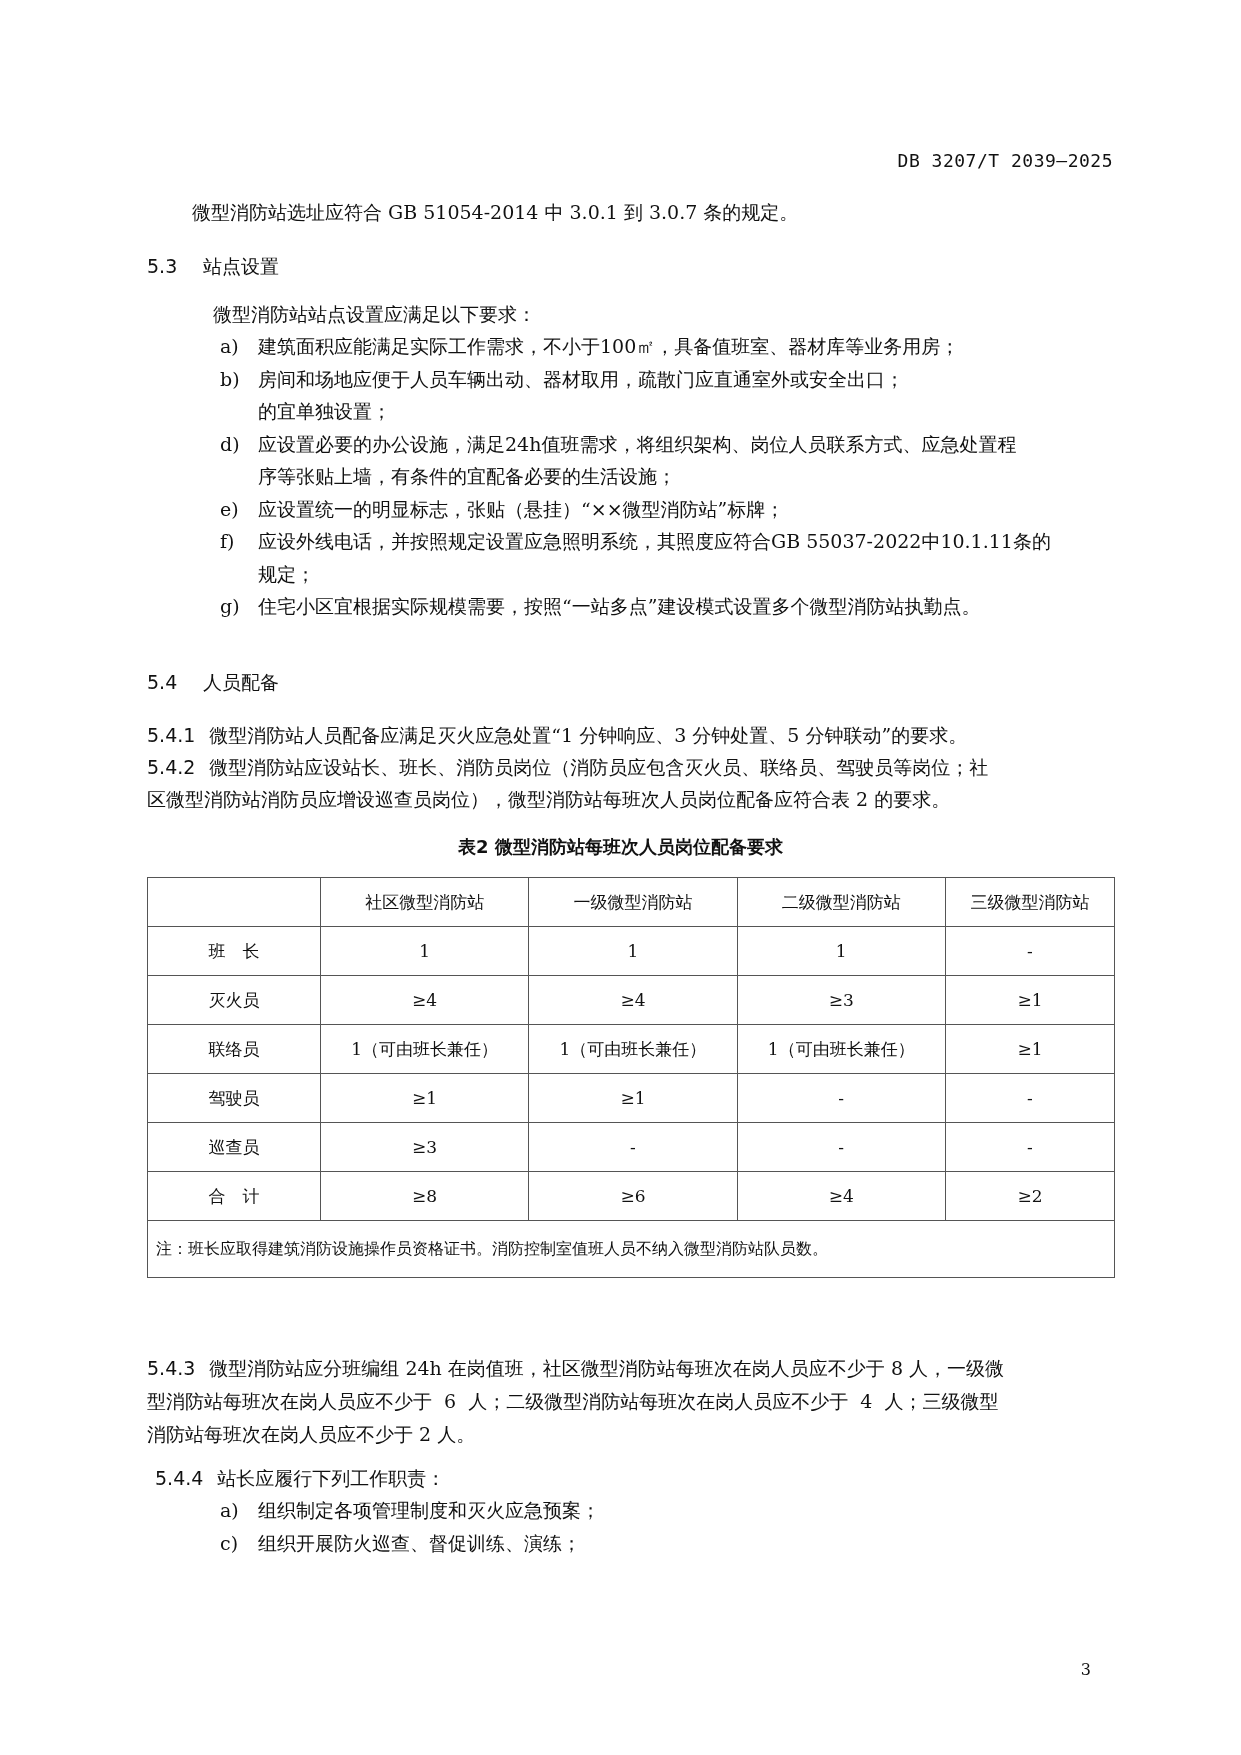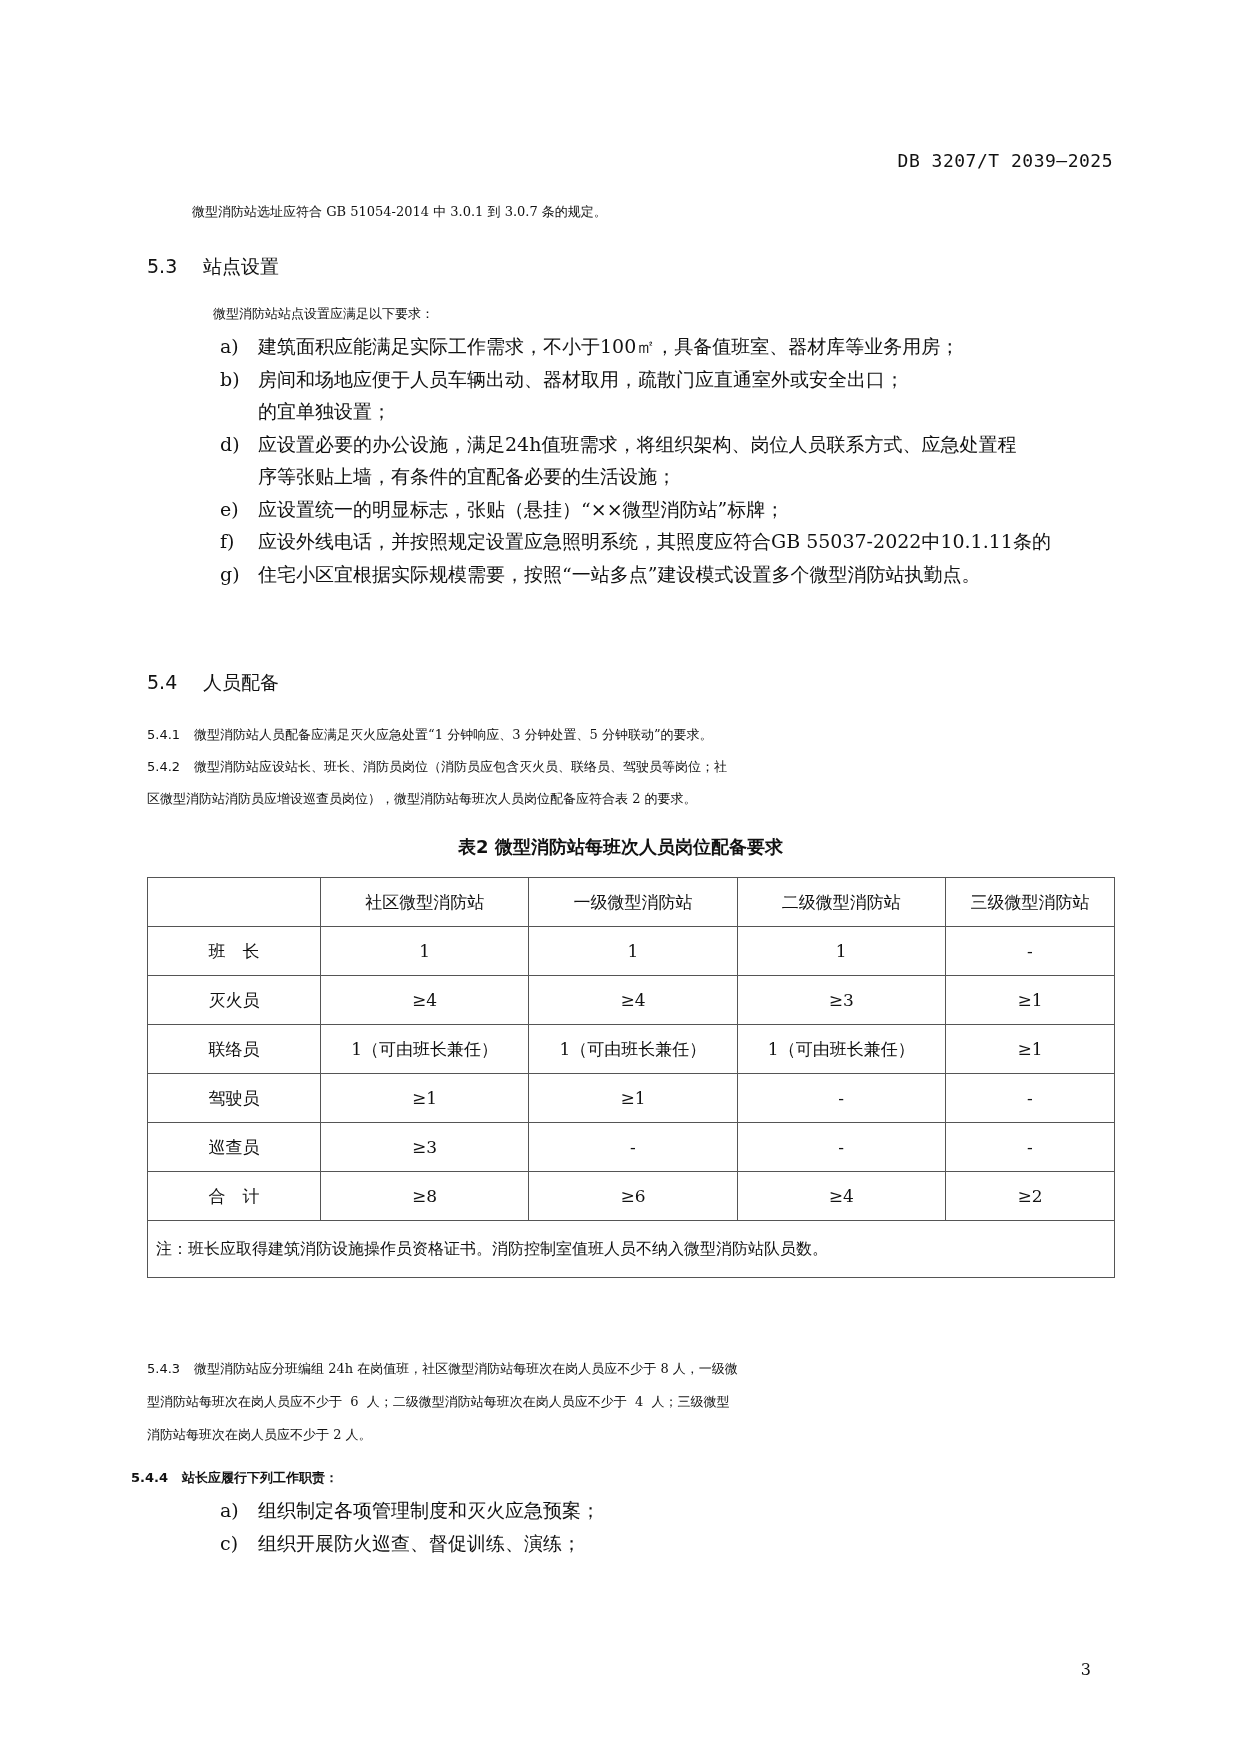--- a/index.html
+++ b/index.html
@@ -7,21 +7,21 @@
     width: 1241px; height: 1755px; position: relative; overflow: hidden;
     font-family: "DejaVu Serif", "Liberation Serif", serif;
     color: #111111;
   }
   .abs { position: absolute; }
   .doc-code {
     top: 150px; right: 128px;
     font-family: "DejaVu Sans Mono", "Liberation Mono", monospace;
     font-size: 18px; letter-spacing: 0.5px; text-align: center;
   }
-  .p { font-size: 13px; line-height: 32px; white-space: nowrap; }
+  .p { font-size: 19px; line-height: 32px; white-space: nowrap; }
   .h { font-family: "DejaVu Sans", "Liberation Sans", sans-serif; font-size: 19px; }
   .h .num { display: inline-block; width: 56px; }
   .item { font-size: 19px; line-height: 32.5px; }
   .item .lbl { display: inline-block; width: 38px; }
   .cont { padding-left: 38px; }
   .clause-num { font-family: "DejaVu Sans", "Liberation Sans", sans-serif; margin-right: 14px; }
   .table-title {
     top: 835px; left: 0; width: 1241px; text-align: center;
     font-family: "DejaVu Sans", "Liberation Sans", sans-serif; font-weight: bold; font-size: 18px;
   }
@@ -51,20 +51,21 @@
 <div class="abs p" style="top:298px; left:213px;">微型消防站站点设置应满足以下要求：</div>
 
 <div class="abs" style="top:330px; left:220px; width:900px;">
   <div class="item"><span class="lbl">a)</span><span>建筑面积应能满足实际工作需求，不小于100㎡，具备值班室、器材库等业务用房；</span></div>
   <div class="item"><span class="lbl">b)</span><span>房间和场地应便于人员车辆出动、器材取用，疏散门应直通室外或安全出口；</span></div>
   <div class="item cont">的宜单独设置；</div>
   <div class="item"><span class="lbl">d)</span><span>应设置必要的办公设施，满足24h值班需求，将组织架构、岗位人员联系方式、应急处置程</span></div>
   <div class="item cont">序等张贴上墙，有条件的宜配备必要的生活设施；</div>
   <div class="item"><span class="lbl">e)</span><span>应设置统一的明显标志，张贴（悬挂）“××微型消防站”标牌；</span></div>
   <div class="item"><span class="lbl">f)</span><span>应设外线电话，并按照规定设置应急照明系统，其照度应符合GB 55037-2022中10.1.11条的</span></div>
+  <div class="item cont">规定；</div>
   <div class="item"><span class="lbl">g)</span><span>住宅小区宜根据实际规模需要，按照“一站多点”建设模式设置多个微型消防站执勤点。</span></div>
 </div>
 
 <div class="abs h" style="top:670px; left:147px;">
   <span class="num">5.4</span><span>人员配备</span>
 </div>
 
 <div class="abs p" style="top:719px; left:147px;">
   <span class="clause-num">5.4.1</span><span>微型消防站人员配备应满足灭火应急处置“1 分钟响应、3 分钟处置、5 分钟联动”的要求。</span>
 </div>
@@ -132,21 +133,21 @@
   </tr>
 </tbody>
   </table>
 
 <div class="abs p" style="top:1352px; left:147px; line-height:33px;">
   <div><span class="clause-num">5.4.3</span><span>微型消防站应分班编组 24h 在岗值班，社区微型消防站每班次在岗人员应不少于 8 人，一级微</span></div>
   <div style="white-space:pre;">型消防站每班次在岗人员应不少于  6  人；二级微型消防站每班次在岗人员应不少于  4  人；三级微型</div>
   <div>消防站每班次在岗人员应不少于 2 人。</div>
 </div>
 
-<div class="abs p" style="top:1462px; left:131px;font-weight:bold;">
+<div class="abs p" style="top:1462px; left:155px;">
   <span class="clause-num">5.4.4</span><span>站长应履行下列工作职责：</span>
 </div>
 
 <div class="abs" style="top:1494px; left:220px;">
   <div class="item"><span class="lbl">a)</span><span>组织制定各项管理制度和灭火应急预案；</span></div>
   <div class="item"><span class="lbl">c)</span><span>组织开展防火巡查、督促训练、演练；</span></div>
 </div>
 
 <div class="abs page-num">3</div>
 

